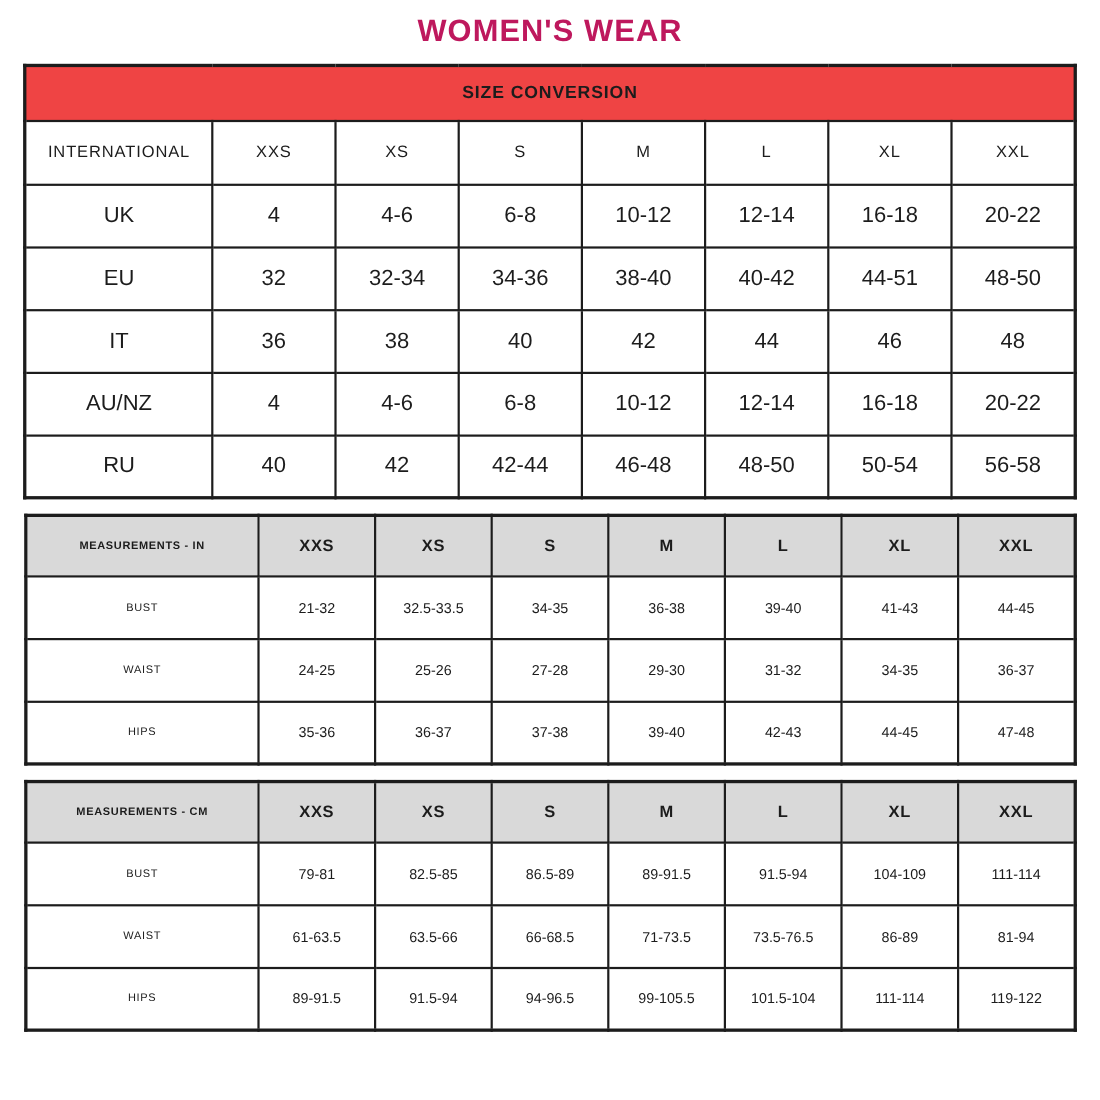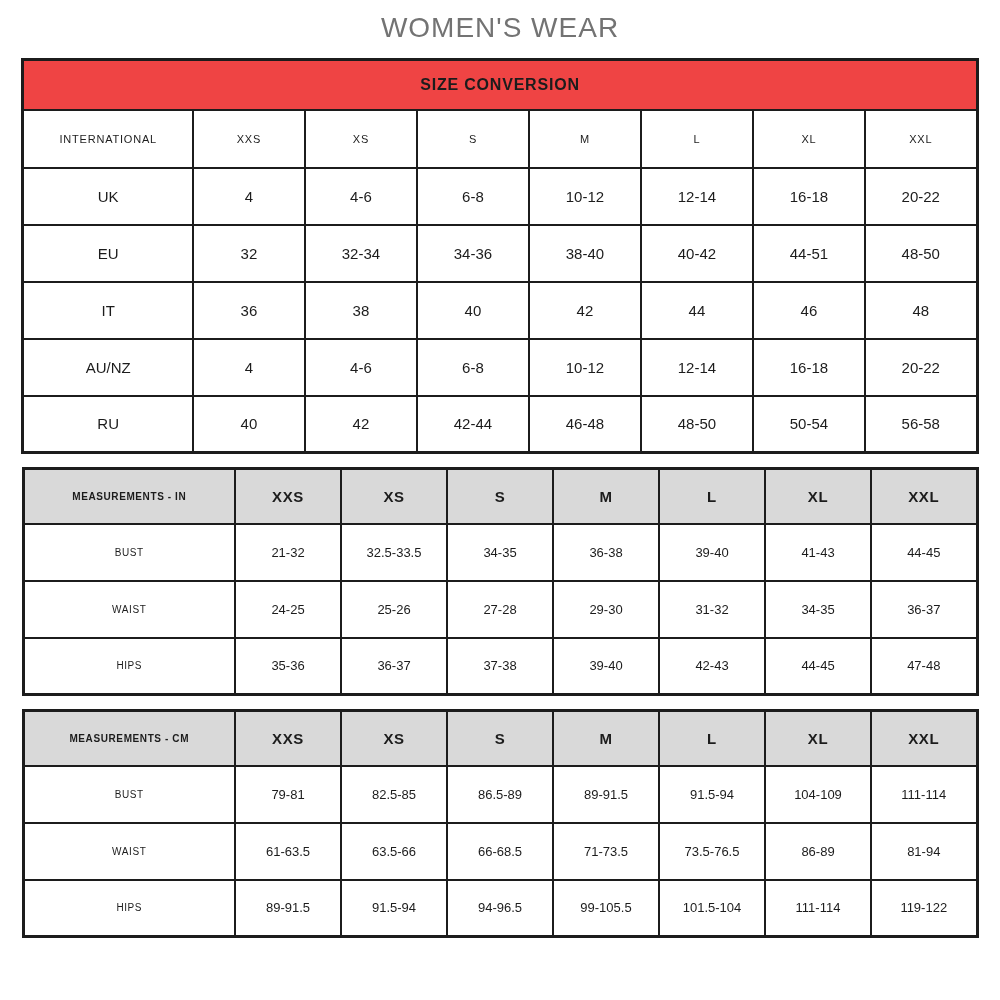--- a/index.html
+++ b/index.html
@@ -11,24 +11,24 @@
   }
   .page {
     width: 1000px;
     height: 1000px;
     padding-top: 12px;
     background: #ffffff;
   }
   .page-title {
     text-align: center;
     font-size: 28px;
-    font-weight: normal;
+    font-weight: bold;
     letter-spacing: 1px;
     margin-bottom: 14px;
-    color: #737373;
+    color: #be185d;
   }
   table.chart {
     width: 954px;
     margin: 0 auto 13px auto;
     border-collapse: collapse;
     table-layout: fixed;
     border: 3px solid #1c1c1c;
   }
   table.chart td, table.chart th {
     border: 2px solid #1c1c1c;
@@ -40,24 +40,24 @@
     white-space: nowrap;
   }
   
   .t1 .table-title {
     background: #ef4444;
     height: 50px;
     font-size: 16px;
     font-weight: bold;
     letter-spacing: 0.8px;
   }
-  .t1 td { height: 57px; font-size: 15px; }
+  .t1 td { height: 57px; font-size: 20px; }
   .t1 .hdr-row td {
     height: 58px;
-    font-size: 11px;
+    font-size: 15px;
     letter-spacing: 0.8px;
   }
   
   .tm .hdr-row td {
     background: #d9d9d9;
     height: 55px;
     font-size: 15px;
     font-weight: bold;
     letter-spacing: 0.6px;
   }

